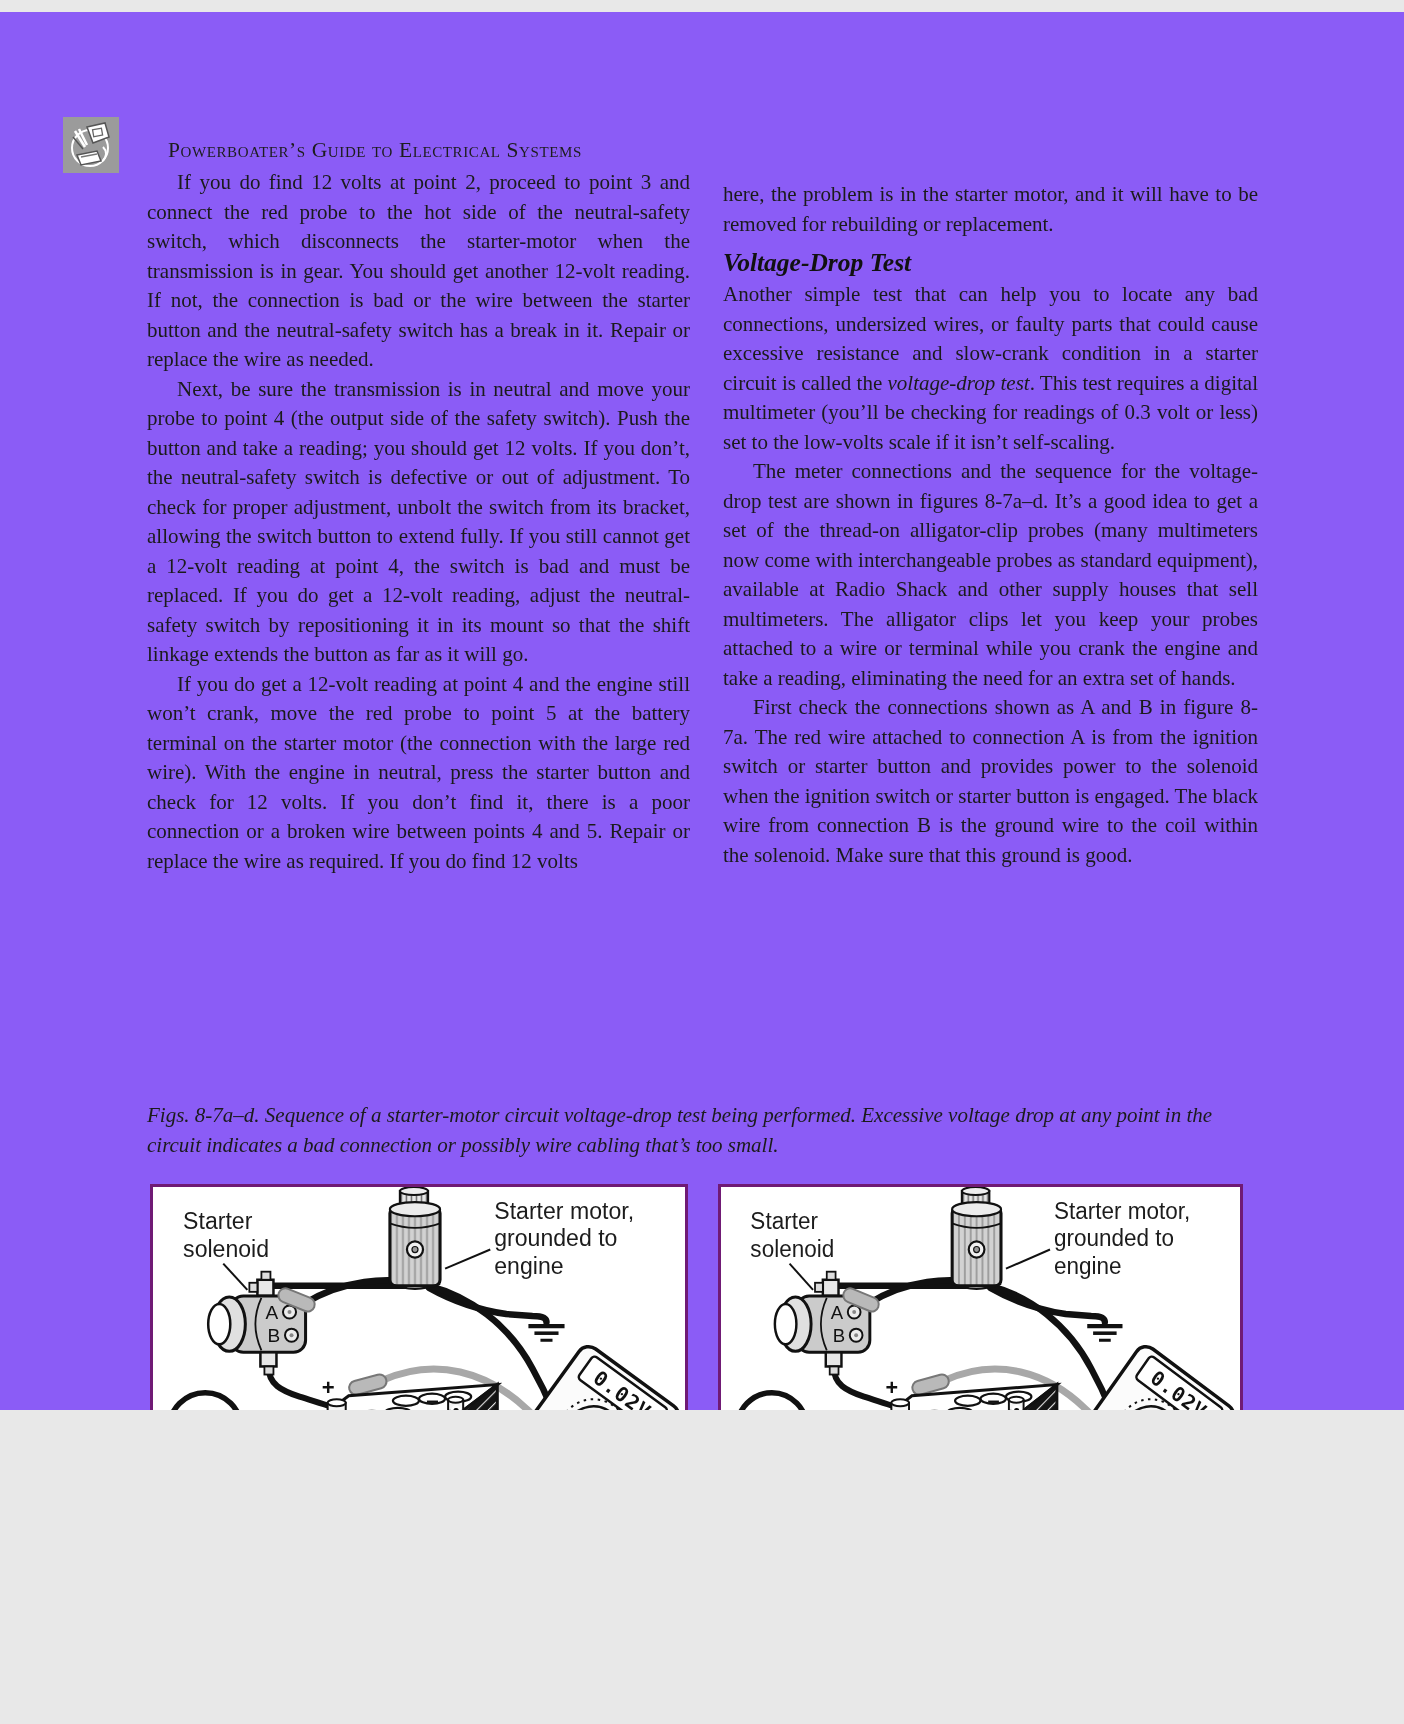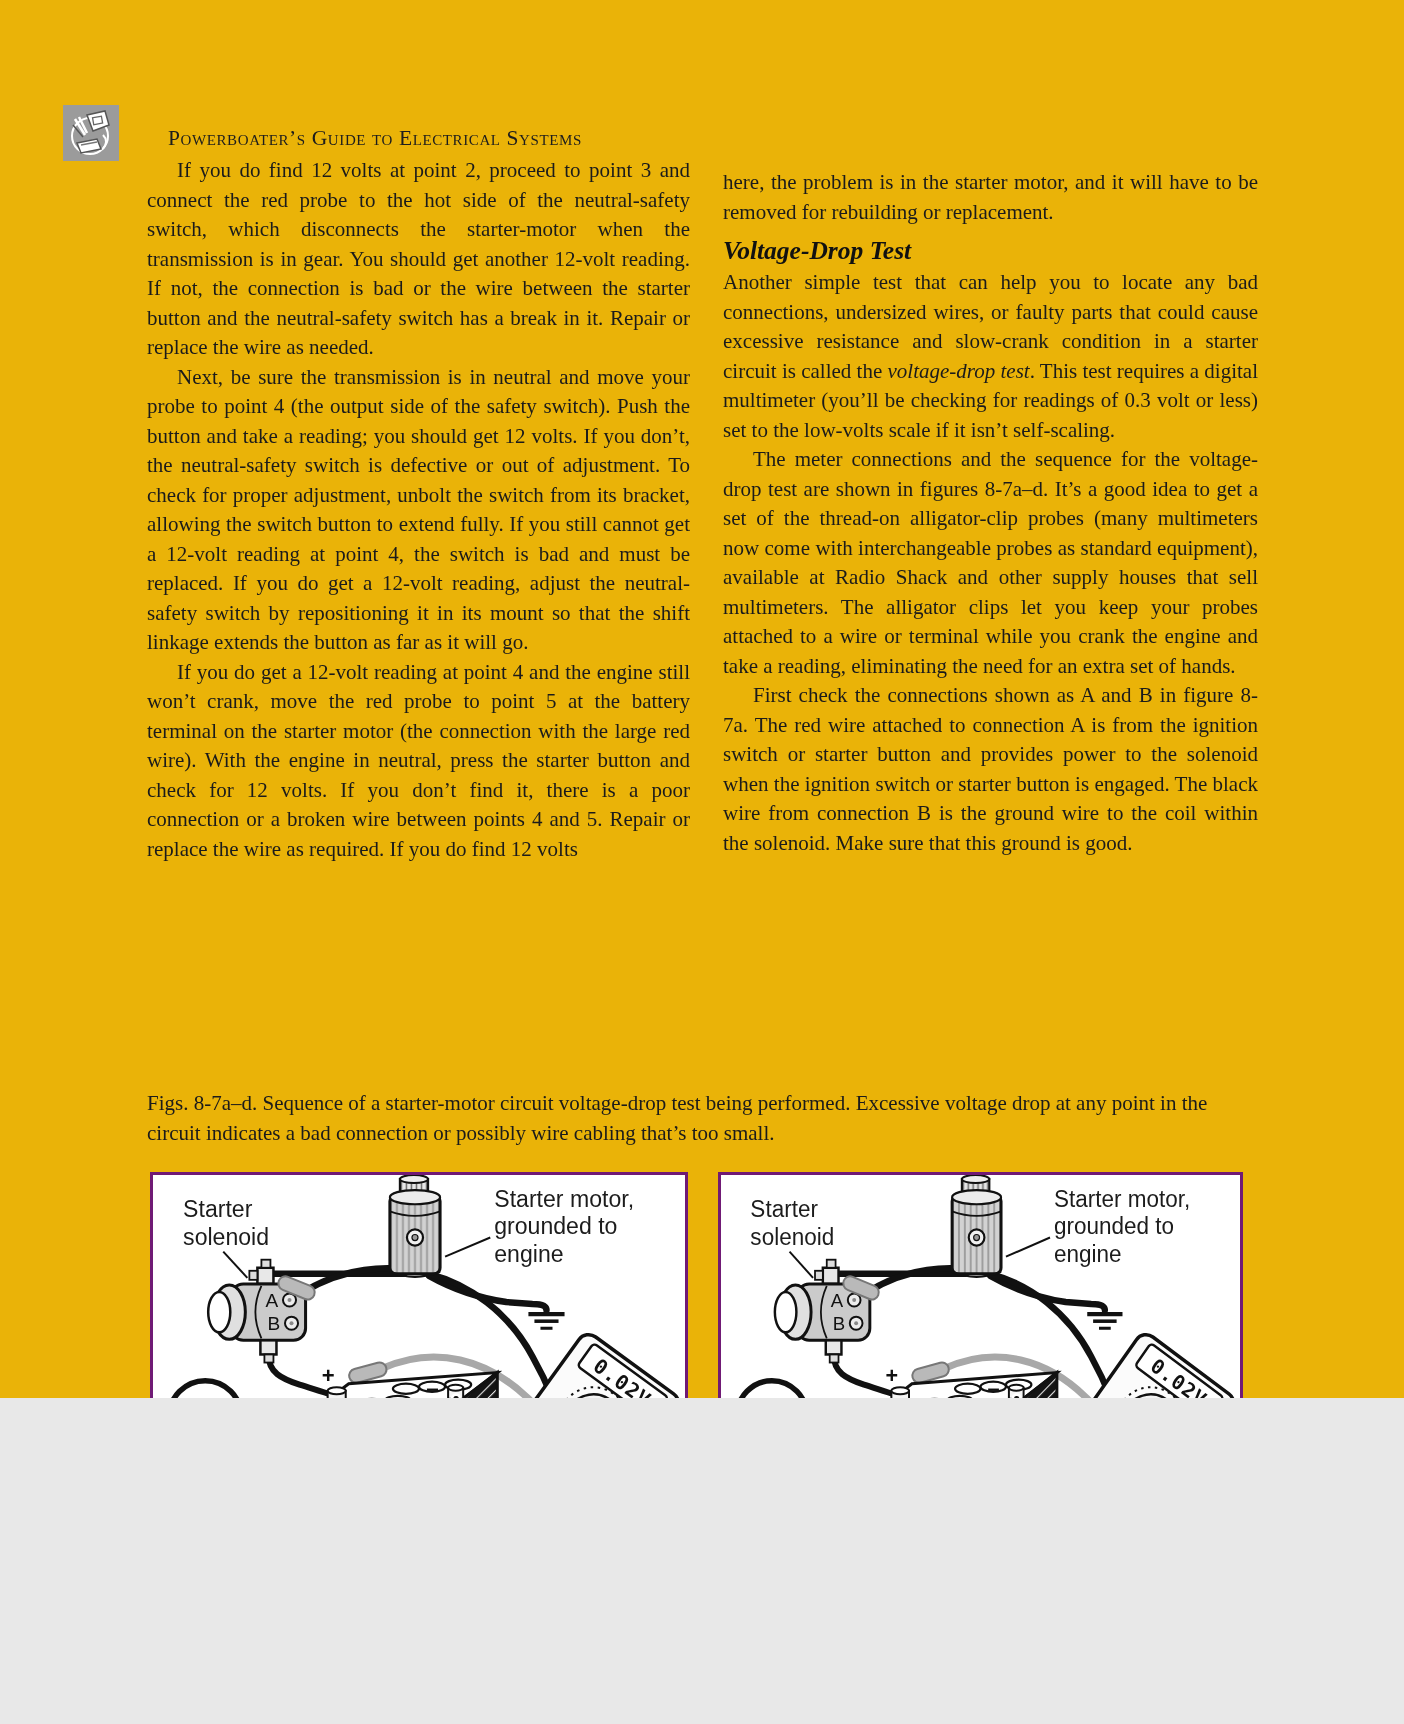--- a/index.html
+++ b/index.html
@@ -1,18 +1,18 @@
 <!DOCTYPE html>
 <html><head>
 <meta charset="utf-8">
 <style>
   html,body { margin:0; padding:0; background:#e8e8e8; }
   .page {
-    position:relative; width:1404px; height:1398px; margin:0 auto;
-    background:#eab308; overflow:hidden;
+    position:relative; width:1404px; height:1398px; margin:12px auto;
+    background:#8b5cf6; overflow:hidden;
     font-family:"Liberation Serif", serif; color:#1b1b1b;
   }
   .abs { position:absolute; }
 
   
   .runhead-icon { left:63px; top:105px; width:56px; height:56px; background:#9b9b9b; }
   .runhead-title {
     left:168px; top:126px; font-size:21.5px; letter-spacing:0.6px;
     font-variant:small-caps; color:#1d1d1d; white-space:nowrap;
   }
@@ -28,21 +28,21 @@
   p.body i { font-style:italic; }
   p.indent { text-indent:30px; }
   h2.section-heading {
     margin:9px 0 2px 0; font-family:"Liberation Serif", serif;
     font-style:italic; font-weight:bold; font-size:25.5px; color:#111;
   }
 
   
   .caption {
     left:147px; top:1089px; width:1112px;
-    font-size:21px; line-height:29.5px; color:#1b1b1b;
+    font-style:italic; font-size:21px; line-height:29.5px; color:#1b1b1b;
     text-align:left;
   }
 
   
   .figure-box { border:3px solid #701a75; background:#fff; box-sizing:border-box; }
   .fig-a { left:150px; top:1172px; width:538px; height:374px; }
   .fig-b { left:718px; top:1172px; width:525px; height:374px; }
   .figure-box svg { display:block; width:100%; height:100%; }
 
   svg text.diag-label {

